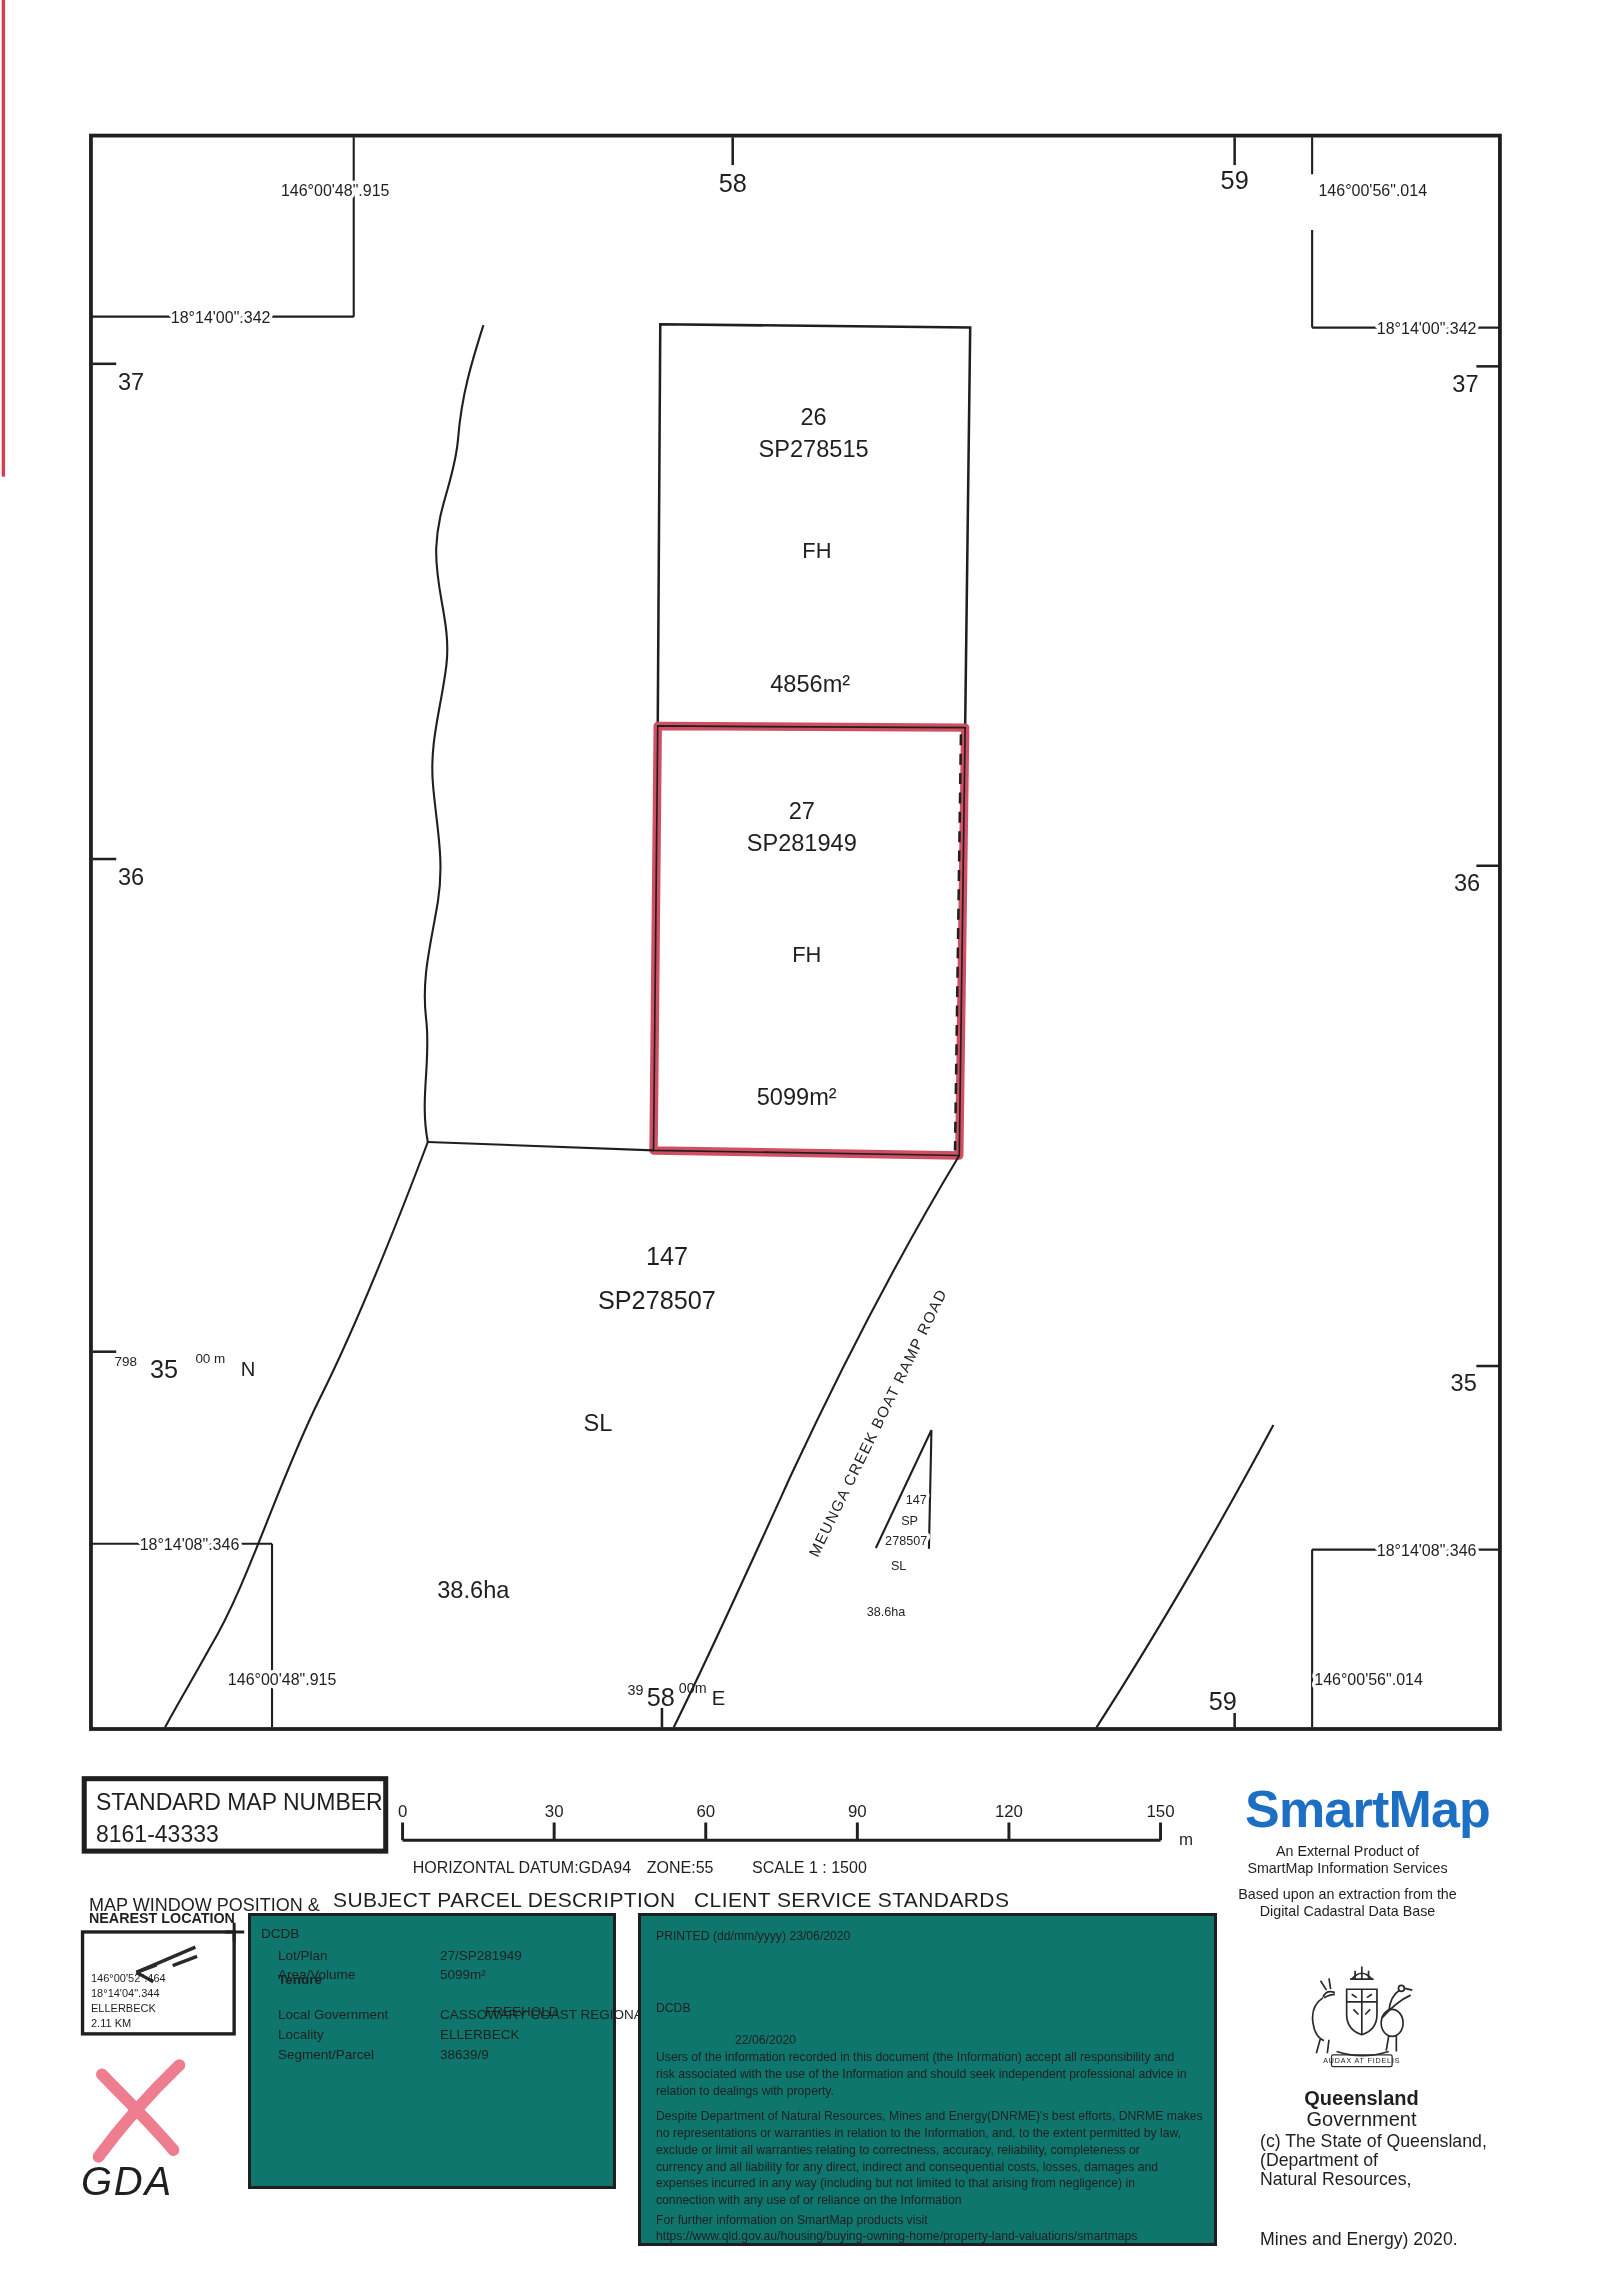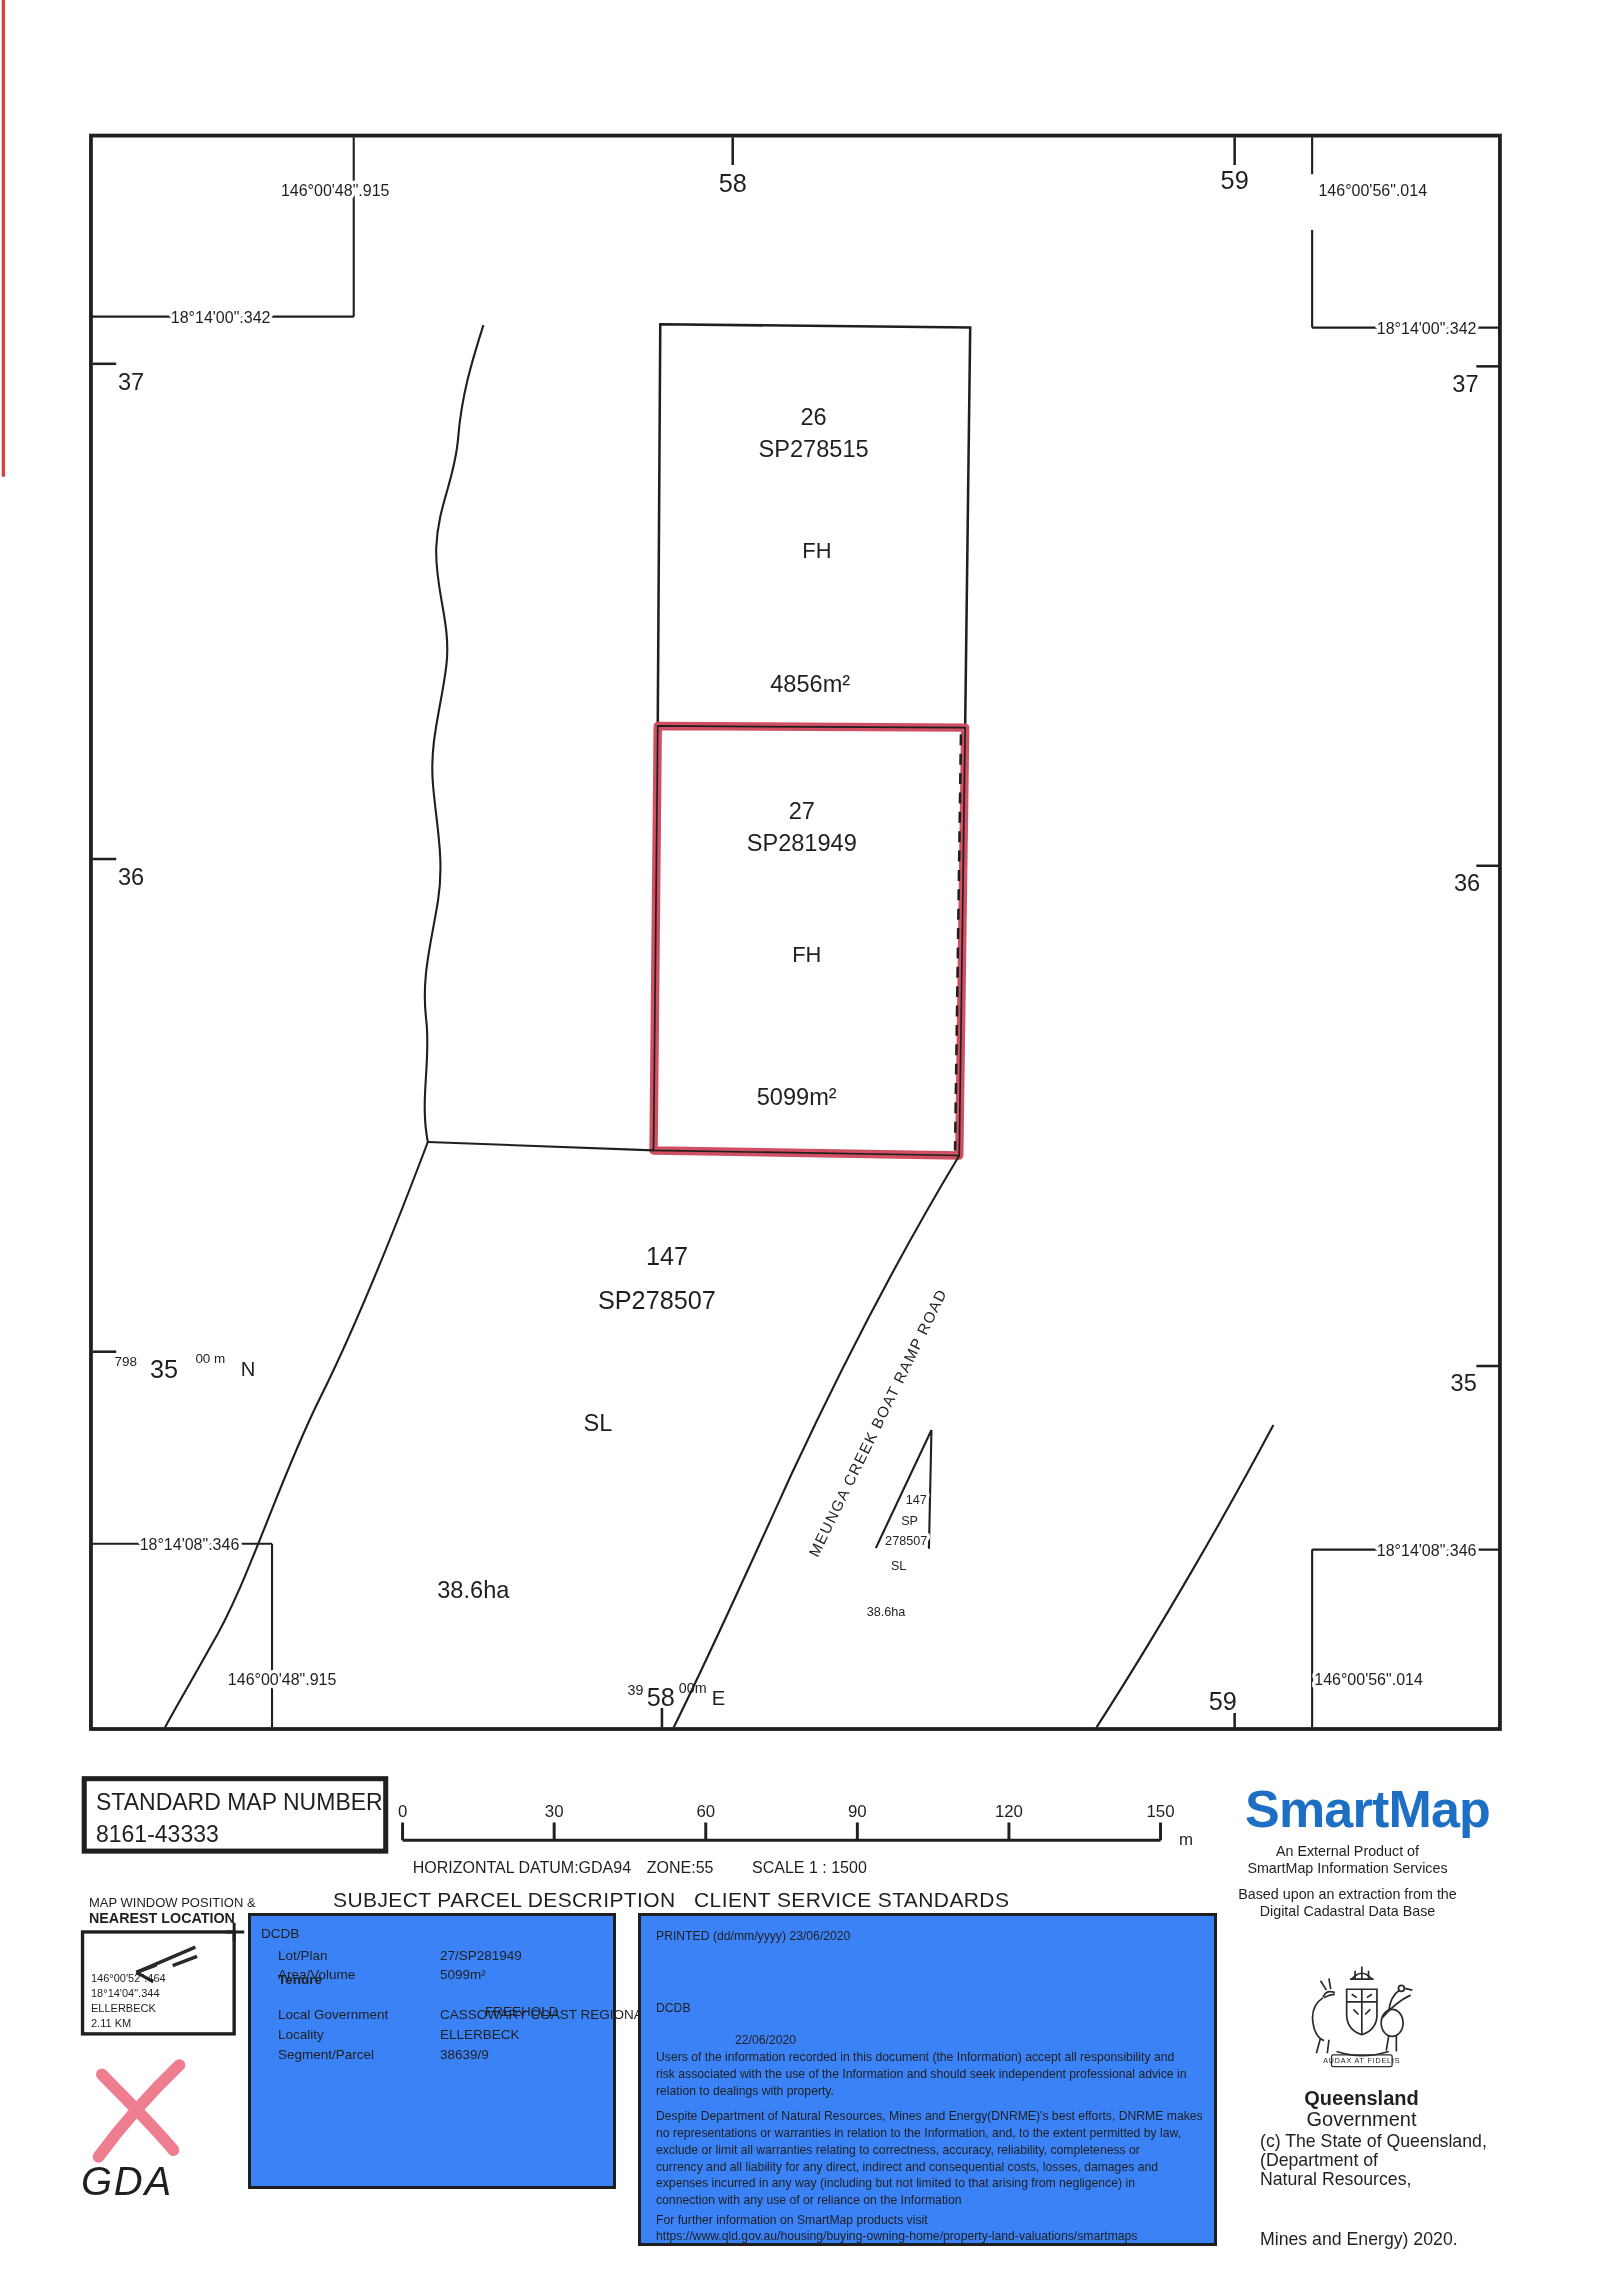--- a/index.html
+++ b/index.html
@@ -1,20 +1,20 @@
 <!DOCTYPE html>
 <html style="font-size:13.5px"><head>
 <meta charset="utf-8">
 <style>
   html,body{margin:0;padding:0;background:#ffffff;}
   body{width:1617px;height:2284px;position:relative;font-family:"Liberation Sans",sans-serif;color:#1f1f1f;overflow:hidden;}
   .abs{position:absolute;white-space:nowrap;}
   svg text{font-family:"Liberation Sans",sans-serif;fill:#1f1f1f;}
   .halo{paint-order:stroke;stroke:#ffffff;stroke-width:8px;stroke-linejoin:round;}
-  .box{position:absolute;border:3.4px solid #1f1f1f;background:#3b82f6;}
+  .box{position:absolute;border:3.4px solid #1f1f1f;background:#0f766e;}
   .hdr{font-size:21px;letter-spacing:0.4px;}
   .tbl-row span{position:absolute;font-size:13.5px;}
   .cs{font-size:12.2px;line-height:17px;}
 </style>
 </head>
 <body>
 
 <svg width="1617" height="2284" viewBox="0 0 1920 2712" style="position:absolute;left:0;top:0;">
 
   <rect x="2" y="0" width="4" height="566" fill="#d63f4a"></rect>
@@ -139,21 +139,21 @@
     <circle cx="127" cy="33" r="3.5"></circle>
     <path d="M50,108 q30,10 62,0"></path>
     <rect x="44" y="112" width="72" height="14" rx="2" stroke-width="1.5"></rect>
   </g>
   <text x="1617" y="2450" font-size="8.5" text-anchor="middle" letter-spacing="1">AUDAX AT FIDELIS</text>
 </svg>
 
 <div class="abs" style="left:96px;top:1789px;font-size:23px;">STANDARD MAP NUMBER</div>
 <div class="abs" style="left:96px;top:1821px;font-size:23px;">8161-43333</div>
 
-<div class="abs" style="left:89px;top:1895px;font-size:13px;">MAP WINDOW POSITION &amp;</div>
+<div class="abs" style="left:89px;top:1895px;font-size:18px;">MAP WINDOW POSITION &amp;</div>
 <div class="abs" style="left:89px;top:1910px;font-size:14.3px;font-weight:bold;">NEAREST LOCATION</div>
 <div class="abs" style="left:91px;top:1972px;font-size:11px;">146°00'52".464</div>
 <div class="abs" style="left:91px;top:1987px;font-size:11px;">18°14'04".344</div>
 <div class="abs" style="left:91px;top:2002px;font-size:11px;">ELLERBECK</div>
 <div class="abs" style="left:91px;top:2017px;font-size:11px;">2.11 KM</div>
 
 <div class="abs" style="left:81px;top:2159px;font-size:40px;font-weight:normal;font-style:italic;letter-spacing:1.7px;">GDA</div>
 
 <div class="abs hdr" style="left:333px;top:1888px;">SUBJECT PARCEL DESCRIPTION</div>
 <div class="abs hdr" style="left:659px;top:1888px;padding-left:35px;">CLIENT SERVICE STANDARDS</div>

